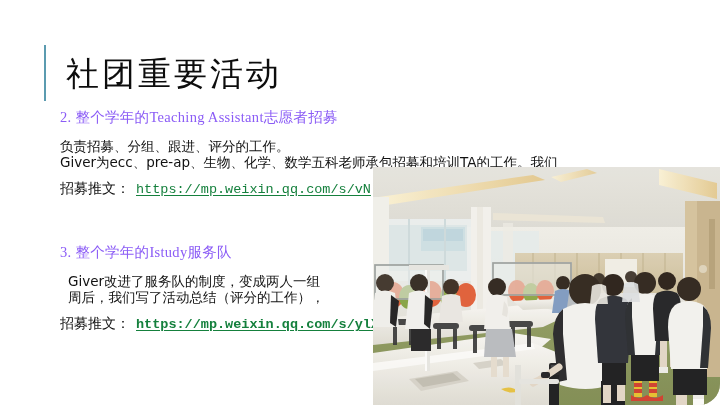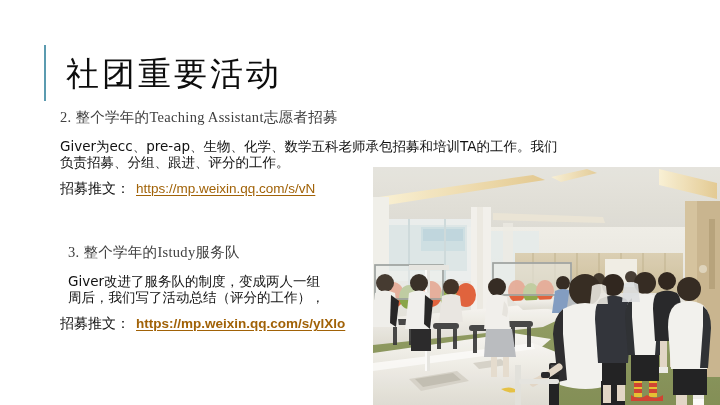--- a/index.html
+++ b/index.html
@@ -9,20 +9,21 @@
   }
   body {
     font-family: "Liberation Serif", "DejaVu Serif", serif;
   }
   .slide {
     position: relative;
     width: 720px;
     height: 405px;
     background: #ffffff;
     overflow: hidden;
+    border-radius: 21px;
   }
 
   
   .title-block {
     position: absolute;
     left: 44px;
     top: 45px;
     height: 56px;
     display: flex;
     align-items: center;
@@ -46,51 +47,51 @@
   
   .body-area {
     position: absolute;
     left: 60px;
     top: 108px;
     width: 608px;
   }
   .sec-head {
     font-family: "Liberation Serif", "DejaVu Serif", serif;
     font-size: 14.5px;
-    color: #404040;
+    color: #8b5cf6;
     letter-spacing: 0.3px;
     white-space: nowrap;
   }
   .sec-para {
     font-family: "DejaVu Sans", "Liberation Sans", sans-serif;
     font-size: 13.5px;
     line-height: 16px;
     color: #111111;
     letter-spacing: 0px;
     white-space: nowrap;
   }
   .link-row {
     font-family: "Liberation Serif", "DejaVu Serif", serif;
     font-size: 14px;
     color: #111111;
     white-space: nowrap;
   }
   .link-row .url {
-    font-family: Liberation Sans, sans-serif;
+    font-family: Liberation Mono, monospace;
     font-size: 13.5px;
-    color: #a16207;
+    color: #15803d;
     text-decoration: underline;
     text-underline-offset: 2px;
     margin-left: 6px;
     cursor: pointer;
   }
   .sec2-head { margin: 0 0 11px 0; }
   .sec2-para { margin: 0; }
   .sec2-link { margin: 10px 0 0 0; }
-  .sec3-head { margin: 45px 0 11px 8px; }
+  .sec3-head { margin: 45px 0 11px 0; }
   .sec3-para { margin: 8px; }
   .sec3-link { margin: 10px 0 0 0; }
   .sec3-link .url { font-weight: bold; }
 
   
   .photo {
     position: absolute;
     left: 373px;
     top: 167px;
     width: 347px;
@@ -108,22 +109,22 @@
   <div class="title-block">
     <div class="title-accent"></div>
     <div class="title-text">社团重要活动</div>
   </div>
 
   <div class="body-area">
 
     <div class="sec-head sec2-head">2. 整个学年的Teaching Assistant志愿者招募</div>
 
     <div class="sec-para sec2-para">
+      <div>负责招募、分组、跟进、评分的工作。</div>
       <div>Giver为ecc、pre-ap、生物、化学、数学五科老师承包招募和培训TA的工作。我们</div>
-      <div>负责招募、分组、跟进、评分的工作。</div>
     </div>
 
     <div class="link-row sec2-link">
       <span>招募推文：</span><span class="url">https://mp.weixin.qq.com/s/vN</span>
     </div>
 
     <div class="sec-head sec3-head">3. 整个学年的Istudy服务队</div>
 
     <div class="sec-para sec3-para">
       <div>Giver改进了服务队的制度，变成两人一组</div>

